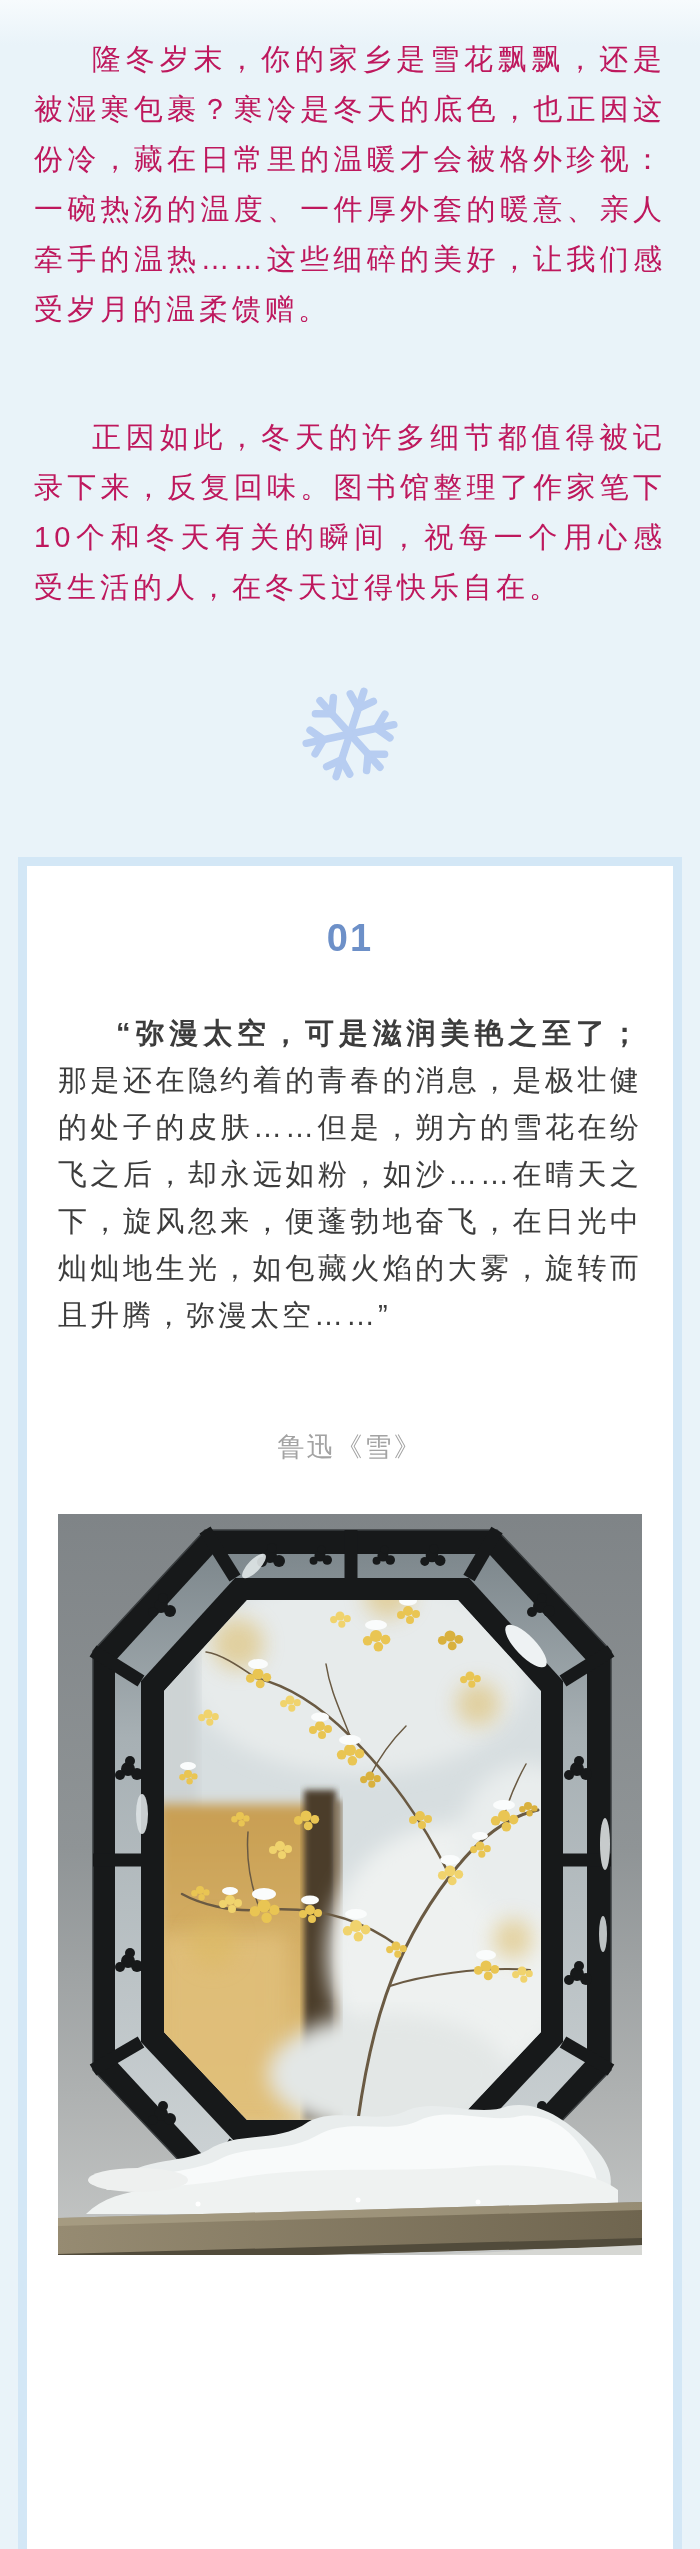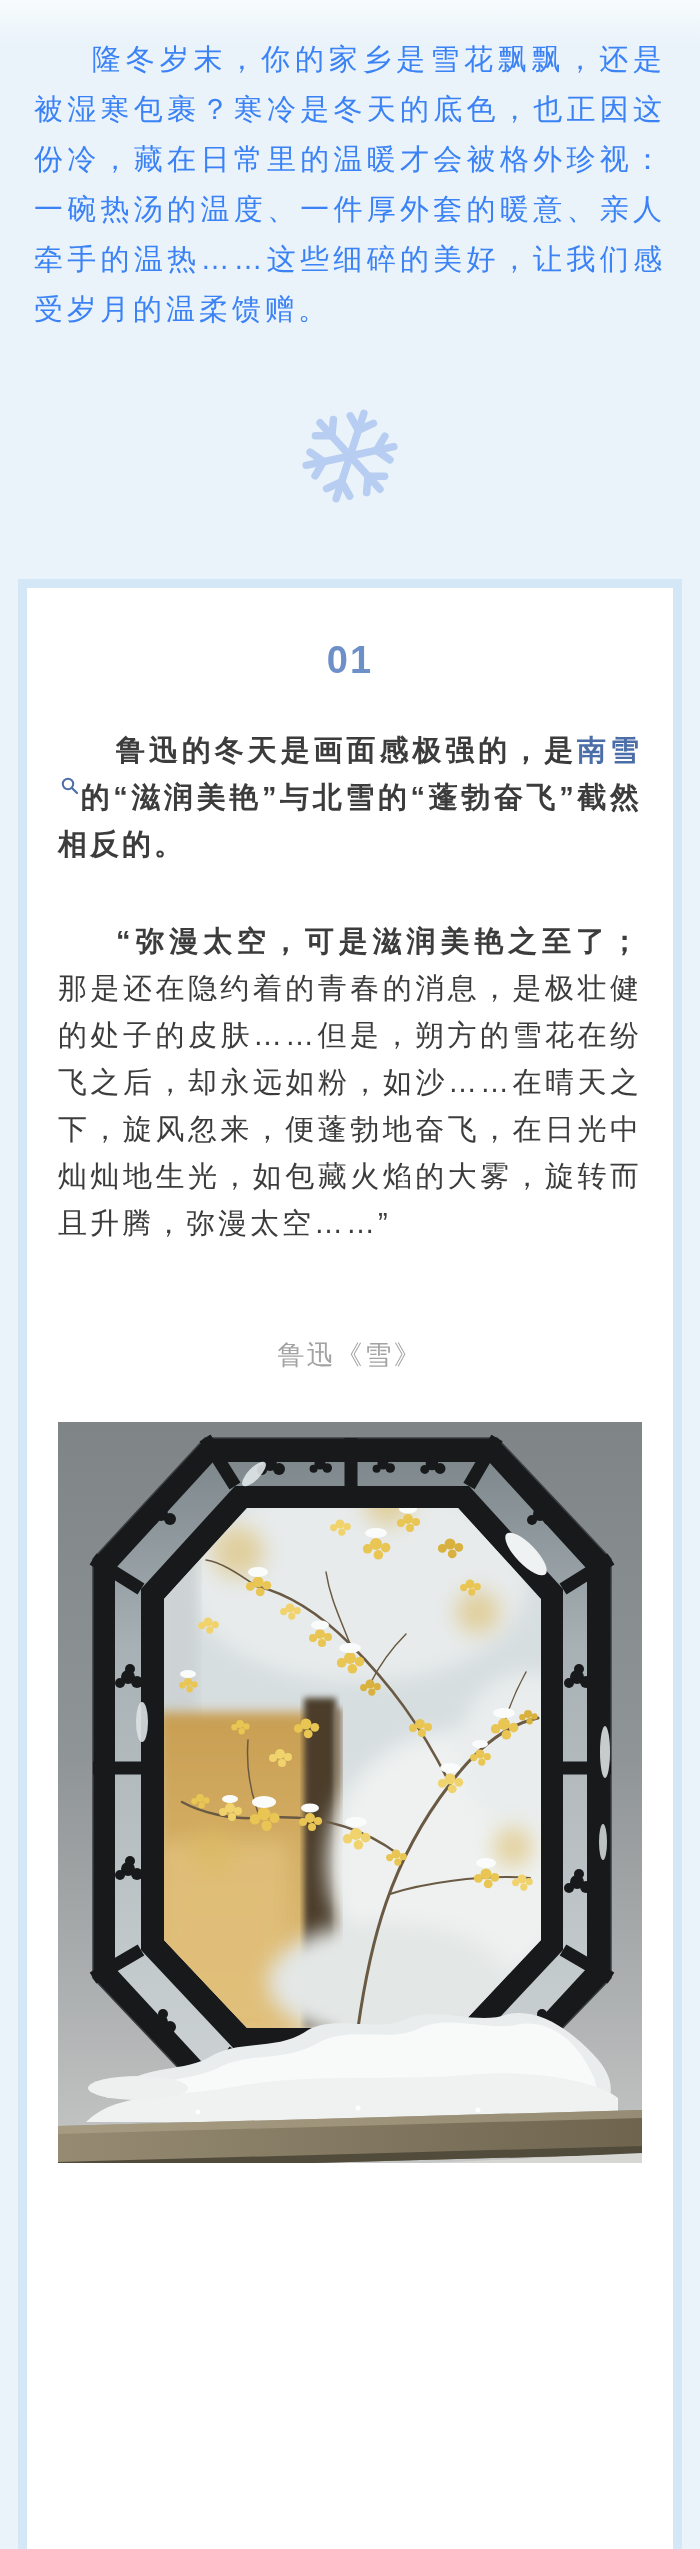--- a/index.html
+++ b/index.html
@@ -4,21 +4,21 @@
 <style>
   html,body{margin:0;padding:0;}
   body{
     width:700px;height:2549px;overflow:hidden;
     background:linear-gradient(#f7fbfd,#e9f3f9 45px,#e9f3f9);
     font-family:"Liberation Sans","DejaVu Sans",sans-serif;
   }
   .intro{padding:34px 34px 0;}
   .intro p{
     margin:0;font-size:29px;line-height:50px;letter-spacing:4px;
-    color:#3b82f6;text-align:justify;text-indent:2em;word-break:break-all;
+    color:#be185d;text-align:justify;text-indent:2em;word-break:break-all;
   }
   .intro p + p{margin-top:78px;}
   .flake{margin-top:66px;height:112px;text-align:center;}
   .flake svg{width:112px;height:112px;}
   .card{
     margin:67px 18px 0;height:2099px;box-sizing:border-box;
     background:#ffffff;border:9px solid #d3e7f6;padding:0 31px;
   }
   .num{
     margin-top:50px;text-align:center;font-size:38px;line-height:44px;
@@ -37,20 +37,21 @@
   }
   .link{color:#4c6ea8;text-decoration:none;cursor:pointer;}
   .search-ico{width:20px;height:20px;vertical-align:super;margin-left:2px;}
   .photo{display:block;margin:50px auto 0;width:584px;height:741px;}
 </style>
 </head>
 <body>
 
 <div class="intro">
   <p>隆冬岁末，你的家乡是雪花飘飘，还是被湿寒包裹？寒冷是冬天的底色，也正因这份冷，藏在日常里的温暖才会被格外珍视：一碗热汤的温度、一件厚外套的暖意、亲人牵手的温热……这些细碎的美好，让我们感受岁月的温柔馈赠。</p>
+  <p>正因如此，冬天的许多细节都值得被记录下来，反复回味。图书馆整理了作家笔下10个和冬天有关的瞬间，祝每一个用心感受生活的人，在冬天过得快乐自在。</p>
 </div>
 
 <div class="flake">
   <svg viewBox="0 0 120 120">
     <defs>
       <g id="sp" stroke="#b7cdf1" stroke-width="8" stroke-linecap="round">
         <line x1="60" y1="60" x2="60" y2="12"></line>
         <line x1="60" y1="31" x2="47" y2="19"></line>
         <line x1="60" y1="31" x2="73" y2="19"></line>
       </g>
@@ -62,24 +63,20 @@
       <use href="#sp" transform="rotate(180 60 60)"></use>
       <use href="#sp" transform="rotate(240 60 60)"></use>
       <use href="#sp" transform="rotate(300 60 60)"></use>
     </g>
   </svg>
 </div>
 
 <div class="card">
   <div class="num">01</div>
 
-  <p class="lead"><span>鲁迅的冬天是画面感极强的，是</span><a class="link"><span>南雪</span><svg class="search-ico" viewBox="0 0 20 20">
-          <circle cx="8" cy="8" r="5.2" fill="none" stroke="#4c6ea8" stroke-width="2"></circle>
-          <line x1="12.2" y1="12.2" x2="17" y2="17" stroke="#4c6ea8" stroke-width="2.2" stroke-linecap="round"></line>
-        </svg></a><span>的“滋润美艳”与北雪的“蓬勃奋飞”截然相反的。</span></p>
 
   <p class="quote"><span class="b">“弥漫太空，可是滋润美艳之至了；</span><span>那是还在隐约着的青春的消息，是极壮健的处子的皮肤……但是，朔方的雪花在纷飞之后，却永远如粉，如沙……在晴天之下，旋风忽来，便蓬勃地奋飞，在日光中灿灿地生光，如包藏火焰的大雾，旋转而且升腾，弥漫太空……”</span></p>
 
   <div class="attr">鲁迅《雪》</div>
 
   <svg class="photo" viewBox="0 0 584 741">
     <defs>
       <linearGradient id="wallG" x1="0" y1="0" x2="0" y2="1">
         <stop offset="0" stop-color="#7f8487"></stop>
         <stop offset="0.45" stop-color="#8f9496"></stop>

